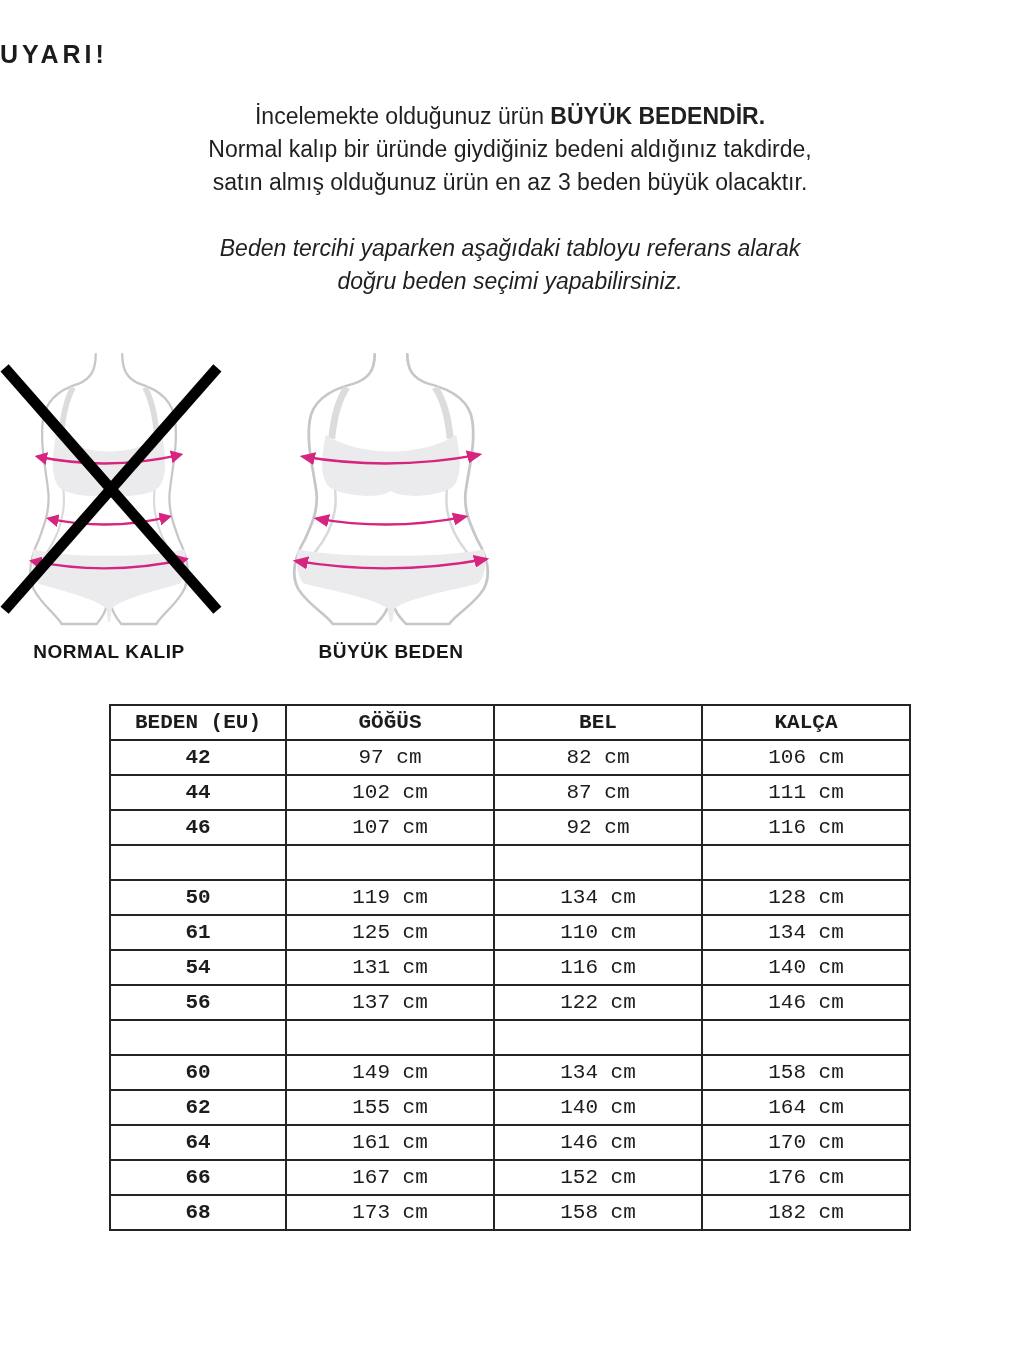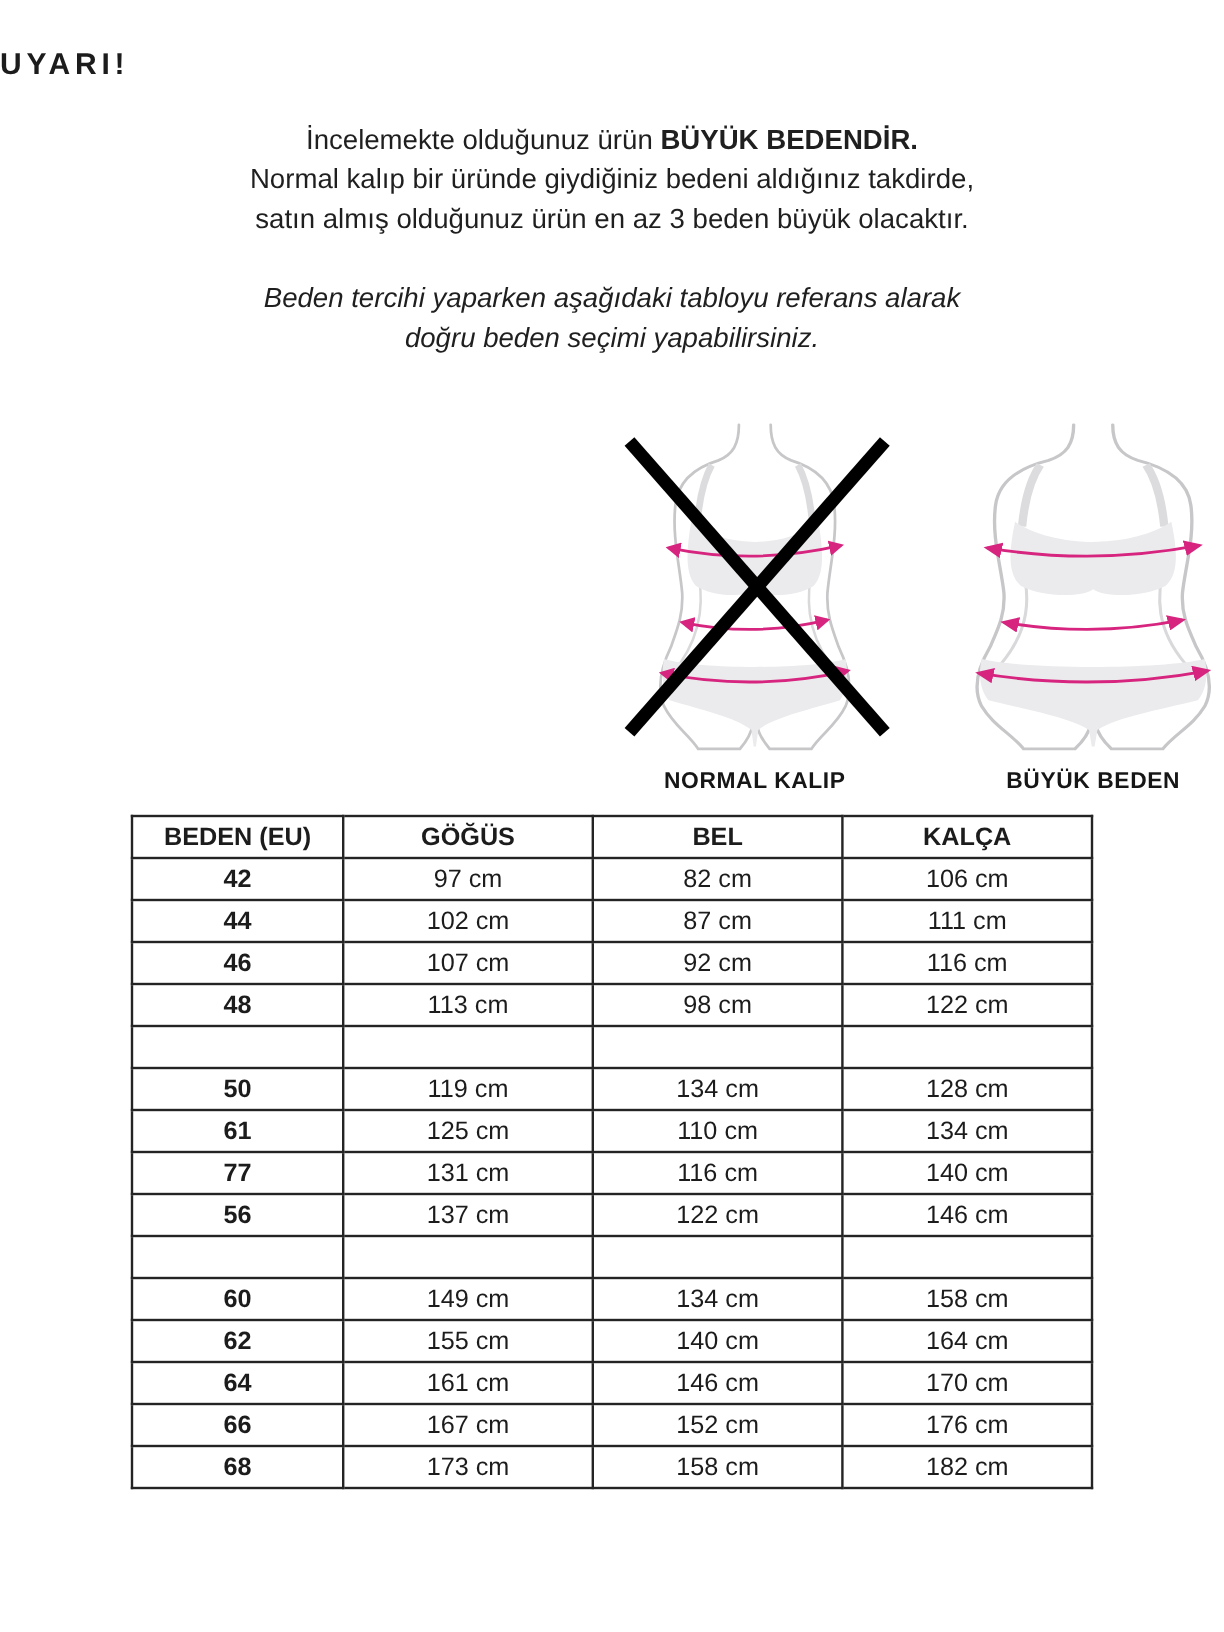--- a/index.html
+++ b/index.html
@@ -25,21 +25,21 @@
     font-size:23px;
     line-height:33px;
     color:#1f1f1f;
   }
   .para-1 { margin-top:31px;text-align:center; }
   .para-2 { margin-top:33px;font-style:italic; }
   .para b { font-weight:700; }
 
   .figures-row {
     display:flex;
-    justify-content:flex-end;
+    justify-content:flex-start;
     gap:64px;
     margin-top:60px;
   }
   .figures-row figure { margin:0; width:218px; text-align:center; }
   .fig-svg { width:218px; height:266px; display:block; overflow:visible; }
   figcaption {
     margin-top:17px;
     font-size:19px;
     font-weight:700;
     letter-spacing:0.5px;
@@ -52,21 +52,22 @@
   .strap        { fill:none; stroke:#dcdcde; stroke-width:6; }
   .underwear    { fill:#ebebed; stroke:none; }
   .arrow        { fill:none; stroke:#d6247f; stroke-width:2.4; }
   .cross line   { stroke:#000000; stroke-width:11; }
 
   
   .size-table {
     border-collapse:collapse;
     table-layout:fixed;
     width:800px;
-    margin:16px auto 0 auto;
+    margin:41px auto 0 auto;
+    font-family:Liberation Mono, monospace;
   }
   .size-table th, .size-table td {
     border:2px solid #242424;
     text-align:center;
     vertical-align:middle;
     height:33px;
     padding:0;
     font-size:21px;
     color:#1c1c1c;
   }
@@ -151,45 +152,39 @@
           <td>87 cm</td>
           <td>111 cm</td>
         </tr>
         <tr>
           <td>46</td>
           <td>107 cm</td>
           <td>92 cm</td>
           <td>116 cm</td>
         </tr>
         <tr>
-          <td>48</td>
-          <td>113 cm</td>
-          <td>98 cm</td>
-          <td>122 cm</td>
-        </tr>
-        <tr>
           <td></td>
           <td></td>
           <td></td>
           <td></td>
         </tr>
         <tr>
           <td>50</td>
           <td>119 cm</td>
           <td>134 cm</td>
           <td>128 cm</td>
         </tr>
         <tr>
           <td>61</td>
           <td>125 cm</td>
           <td>110 cm</td>
           <td>134 cm</td>
         </tr>
         <tr>
-          <td>77</td>
+          <td>54</td>
           <td>131 cm</td>
           <td>116 cm</td>
           <td>140 cm</td>
         </tr>
         <tr>
           <td>56</td>
           <td>137 cm</td>
           <td>122 cm</td>
           <td>146 cm</td>
         </tr>

